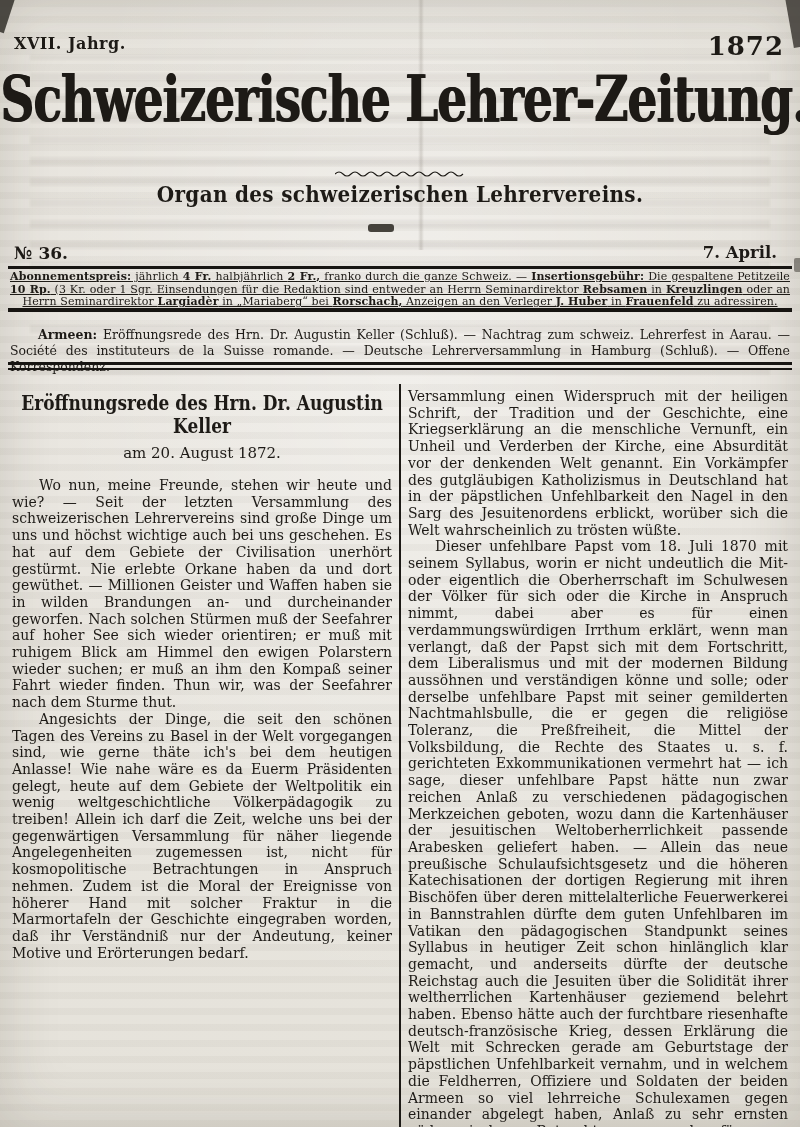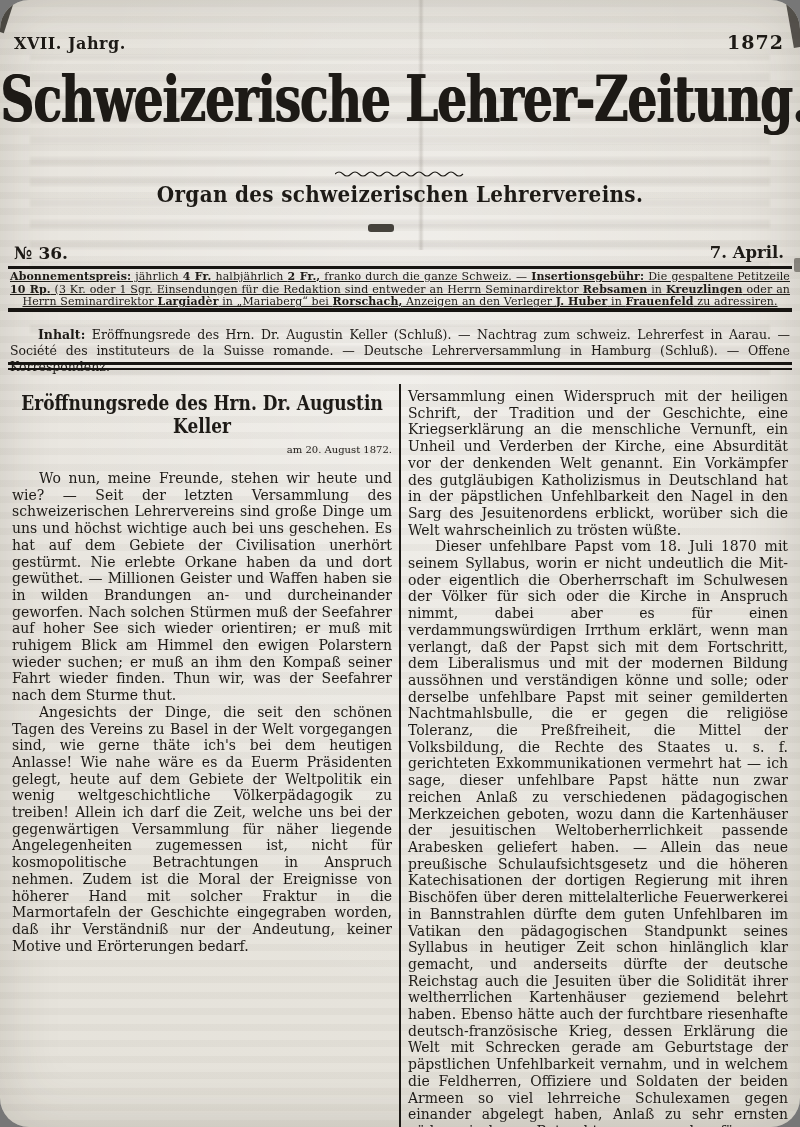--- a/index.html
+++ b/index.html
@@ -8,21 +8,20 @@
     position:relative;
     width:800px;height:1127px;
     margin:0 auto;
     background:
       radial-gradient(ellipse at 50% 30%, rgba(255,255,255,.35), rgba(0,0,0,0) 60%),
       linear-gradient(180deg,#e7e4dd 0%,#eae7e1 30%,#e8e5de 70%,#e5e2da 100%);
     color:#1d1a16;
     font-family:"DejaVu Serif","Liberation Serif",serif;
     overflow:hidden;
     box-shadow:inset 0 0 60px rgba(60,50,35,.18);
-    border-radius:29px;
   }
   .bleed{
     position:absolute;inset:0;pointer-events:none;
     background:repeating-linear-gradient(0deg,
       rgba(112,105,93,.05) 0px, rgba(112,105,93,.05) 7px,
       rgba(0,0,0,0) 7px, rgba(0,0,0,0) 16px);
   }
   .bleed-head{
     position:absolute;left:30px;right:30px;top:55px;height:320px;pointer-events:none;
     background:repeating-linear-gradient(0deg,
@@ -34,35 +33,35 @@
     position:absolute;left:418px;top:0;width:6px;height:250px;pointer-events:none;
     background:linear-gradient(90deg,rgba(0,0,0,0),rgba(90,82,70,.18),rgba(0,0,0,0));
   }
   .smudge{position:absolute;background:#33302a;pointer-events:none;}
   .smudge.tl{left:-4px;top:-6px;width:14px;height:38px;transform:rotate(18deg);opacity:.85;}
   .smudge.tr{right:-5px;top:-8px;width:16px;height:55px;transform:rotate(-10deg);opacity:.8;}
   .smudge.ctr{left:368px;top:224px;width:26px;height:8px;border-radius:3px;opacity:.9;}
   .smudge.rm{right:-2px;top:258px;width:8px;height:14px;opacity:.5;border-radius:2px;}
 
   .vol{position:absolute;left:14px;top:34px;font-size:16px;font-weight:bold;letter-spacing:.5px;}
-  .year{position:absolute;right:16px;top:31px;font-size:19px;font-weight:bold;letter-spacing:1px;}
+  .year{position:absolute;right:16px;top:31px;font-size:26px;font-weight:bold;letter-spacing:1px;}
   .masthead{
     position:absolute;left:0;right:0;top:62px;text-align:center;
     font-size:47px;font-weight:bold;letter-spacing:-1px;
     transform:scaleY(1.35);transform-origin:top center;
     text-shadow:1px 0 0 #1d1a16;
     white-space:nowrap;
   }
   .wavy{position:absolute;left:0;right:0;top:163px;text-align:center;}
   .subtitle{
     position:absolute;left:0;right:0;top:181px;text-align:center;
     font-size:20px;font-weight:bold;letter-spacing:.3px;
     transform:scaleY(1.12);transform-origin:top center;
   }
-  .issue-row{position:absolute;left:14px;right:16px;top:243px;height:22px;text-decoration:underline;}
+  .issue-row{position:absolute;left:14px;right:23px;top:243px;height:22px;text-decoration:underline;}
   .issue-no{position:absolute;left:0;top:0;font-size:17px;font-weight:bold;}
   .issue-freq{position:absolute;left:0;right:0;top:3px;text-align:center;font-size:14.5px;}
   .issue-date{position:absolute;right:0;top:0;font-size:16.5px;font-weight:bold;}
   .rule{position:absolute;left:8px;right:8px;background:#171512;}
   .rule.r1{top:266px;height:3px;}
   .rule.r2{top:308px;height:4px;}
   .rule.r3a{top:362px;height:3px;}
   .rule.r3b{top:368px;height:1.5px;}
 
   .imprint{
@@ -84,21 +83,21 @@
   .colrule{position:absolute;left:399px;top:384px;width:1.5px;bottom:0;background:#1d1a16;}
 
   .col{position:absolute;top:384px;width:380px;hyphens:auto;-webkit-hyphens:auto;}
   .col.left{left:12px;}
   .col.right{left:408px;}
 
   .art-title{font-size:17px;font-weight:bold;text-align:center;margin:8px 0 0 0;
     transform:scaleY(1.15);transform-origin:top center;}
   .art-sub{font-size:13px;font-weight:bold;text-align:center;margin:10px 0 0 0;}
   .art-sub .place{font-size:14.5px;}
-  .art-date{font-size:10px;text-align:right;margin:12px 0 0 0;}
+  .art-date{font-size:15px;text-align:center;margin:12px 0 0 0;}
   .art-part{font-size:12.5px;text-align:center;margin:14px 0 0 0;}
 
   .body-text{margin-top:15px;}
   p.para{
     font-size:14px;line-height:16.7px;text-align:justify;
     text-indent:27px;margin:0;padding:0;
   }
   .col.right p.para.cont{text-indent:0;}
 </style>
 </head>
@@ -130,21 +129,21 @@
     <span class="issue-no">№ 36.</span>
     <span class="issue-date">7. April.</span>
   </div>
 
   <div class="rule r1"></div>
 
   <div class="imprint"><span class="b">Abonnementspreis:</span><span> jährlich </span><span class="b">4 Fr.</span><span> halbjährlich </span><span class="b">2 Fr.,</span><span> franko durch die ganze Schweiz. — </span><span class="b">Insertionsgebühr:</span><span> Die gespaltene Petitzeile </span><span class="b">10 Rp.</span><span> (3 Kr. oder 1 Sgr. Einsendungen für die Redaktion sind entweder an Herrn Seminardirektor </span><span class="b">Rebsamen</span><span> in </span><span class="b">Kreuzlingen</span><span> oder an Herrn Seminardirektor </span><span class="b">Largiadèr</span><span> in „Mariaberg“ bei </span><span class="b">Rorschach,</span><span> Anzeigen an den Verleger </span><span class="b">J. Huber</span><span> in </span><span class="b">Frauenfeld</span><span> zu adressiren.</span></div>
 
   <div class="rule r2"></div>
 
-  <div class="inhalt"><span class="b">Inhalt:</span><span> Eröffnungsrede des Hrn. Dr. Augustin Keller (Schluß). — Nachtrag zum schweiz. Lehrerfest in Aarau. — Société des instituteurs de la Suisse romande. — Deutsche Lehrerversammlung in Hamburg (Schluß). — Offene Korrespondenz.</span></div>
+  <div class="inhalt"><span class="b">Armeen:</span><span> Eröffnungsrede des Hrn. Dr. Augustin Keller (Schluß). — Nachtrag zum schweiz. Lehrerfest in Aarau. — Société des instituteurs de la Suisse romande. — Deutsche Lehrerversammlung in Hamburg (Schluß). — Offene Korrespondenz.</span></div>
 
   <div class="rule r3a"></div>
   <div class="rule r3b"></div>
 
   <div class="colrule"></div>
 
   <div class="col left">
     <h1 class="art-title">Eröffnungsrede des Hrn. Dr. Augustin Keller</h1>
     <div class="art-date">am 20. August 1872.</div>
     <div class="body-text">

